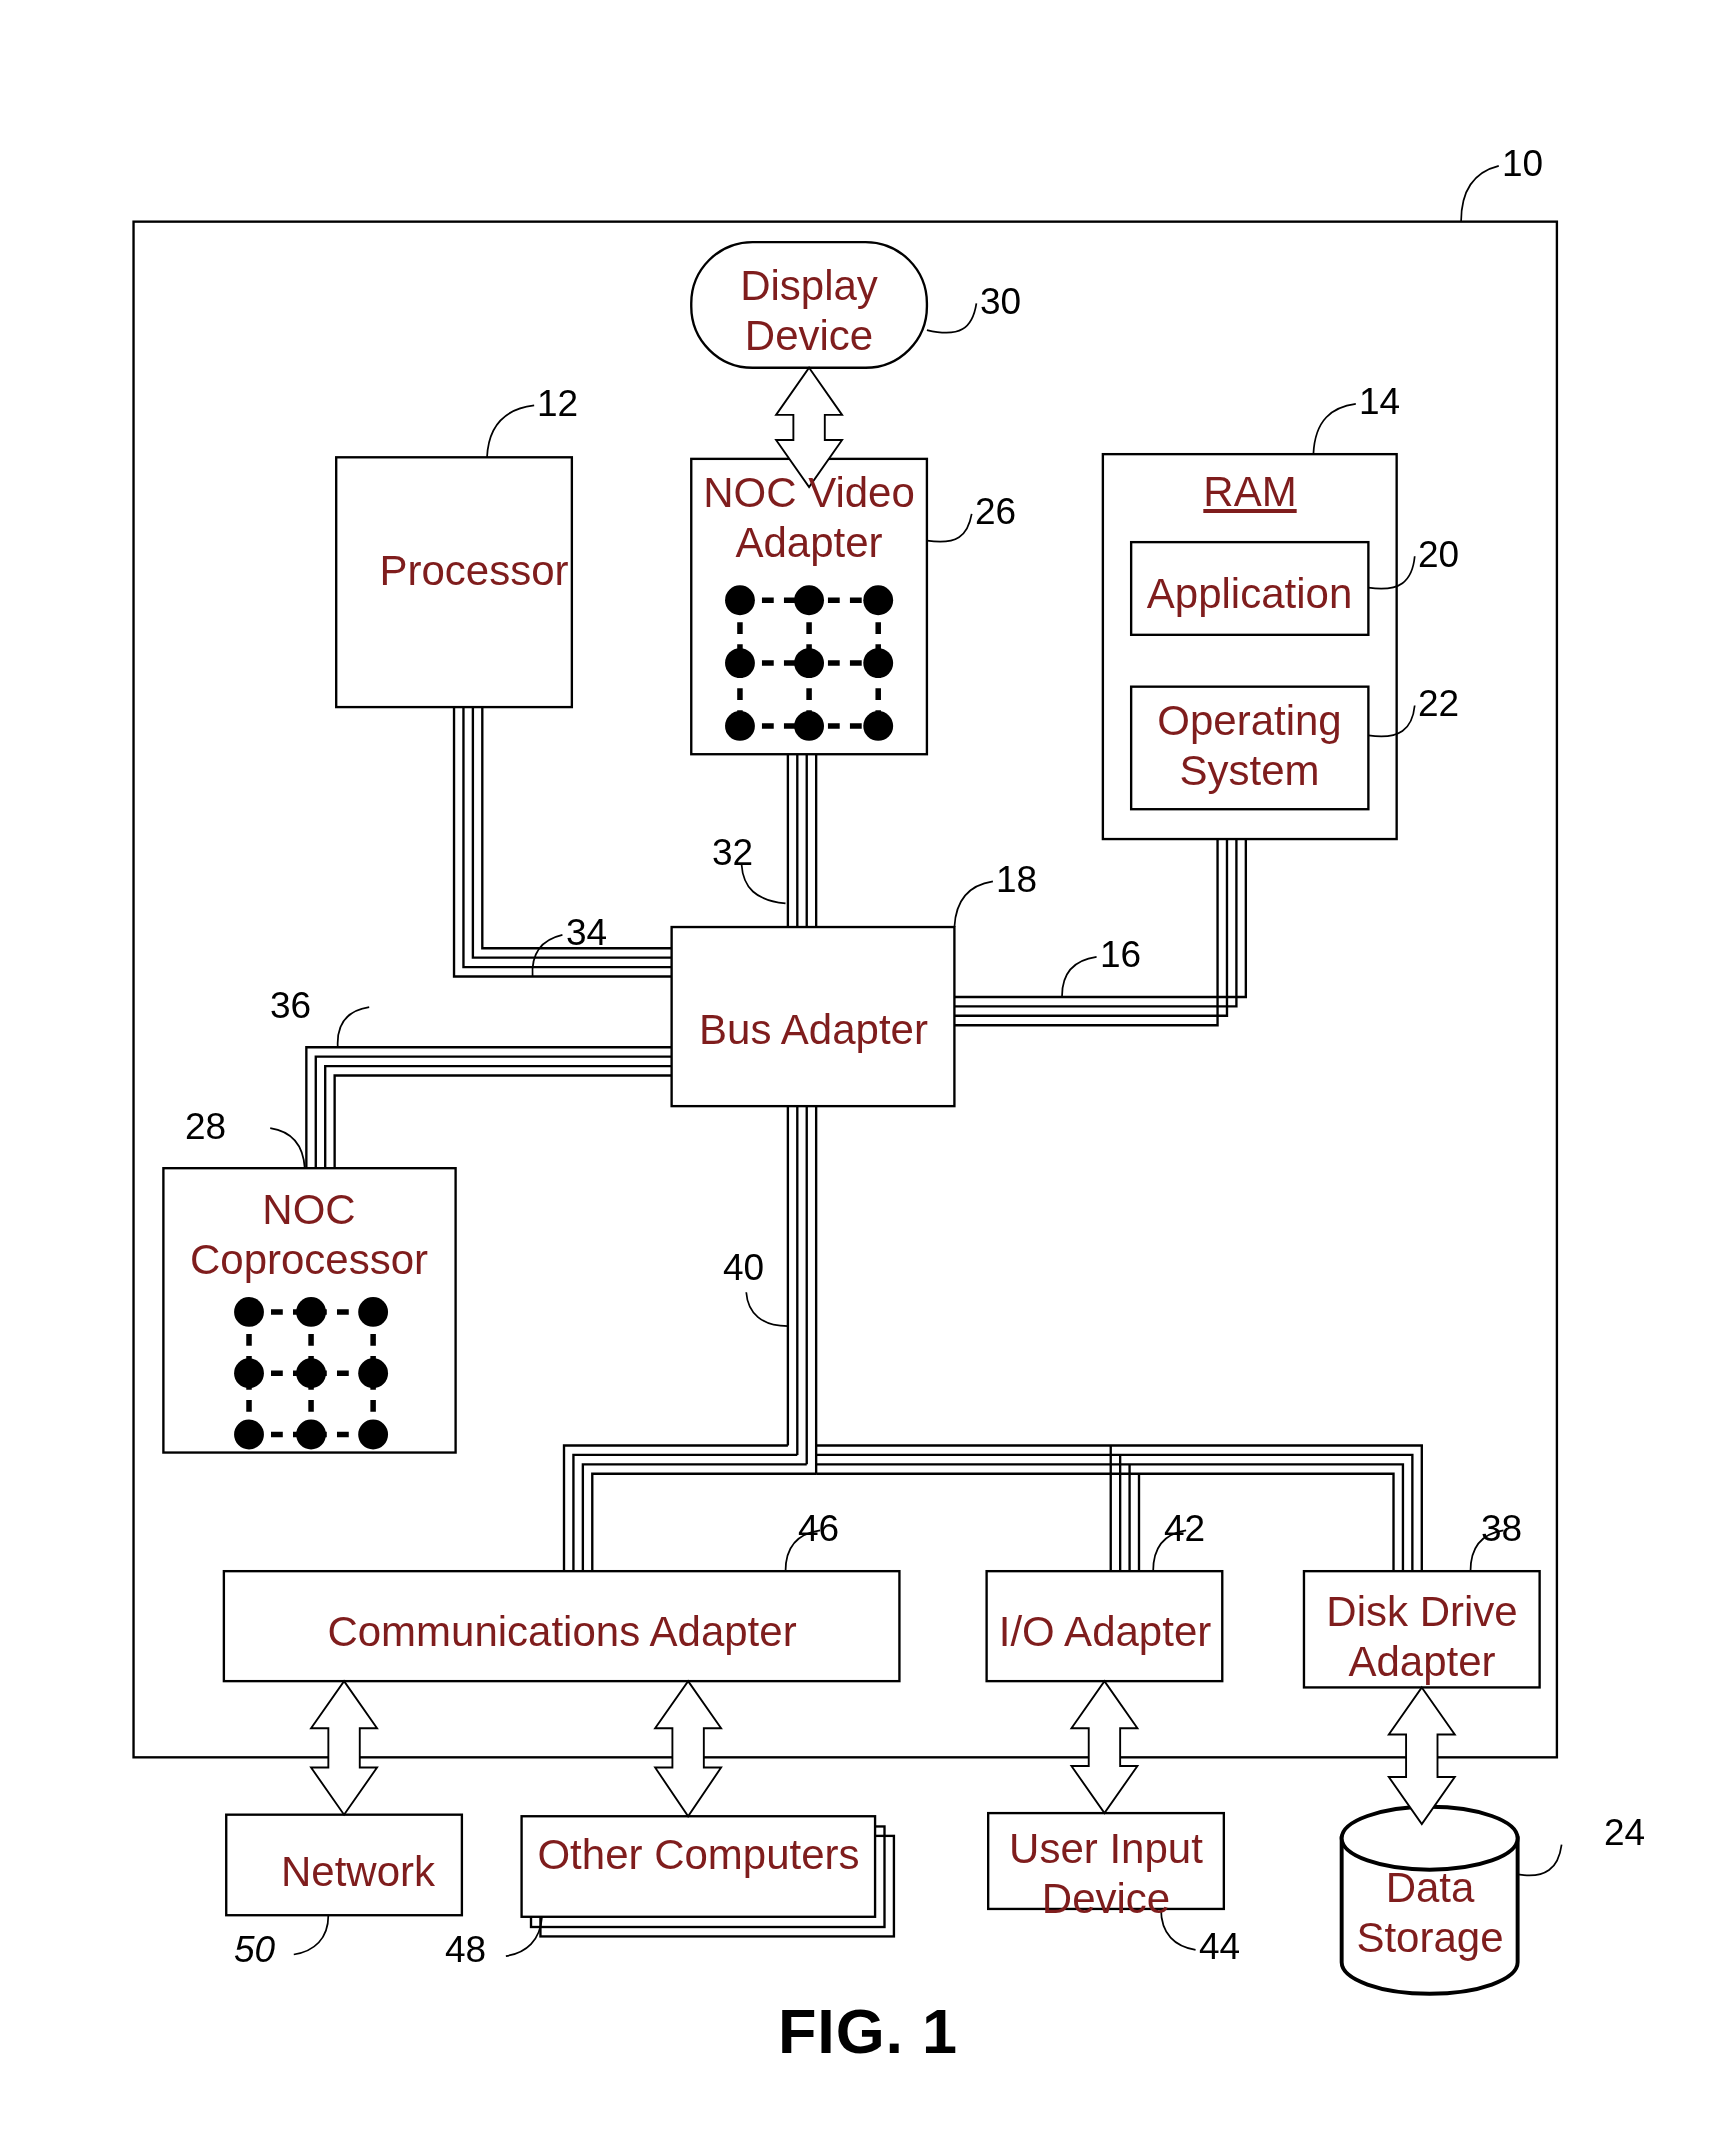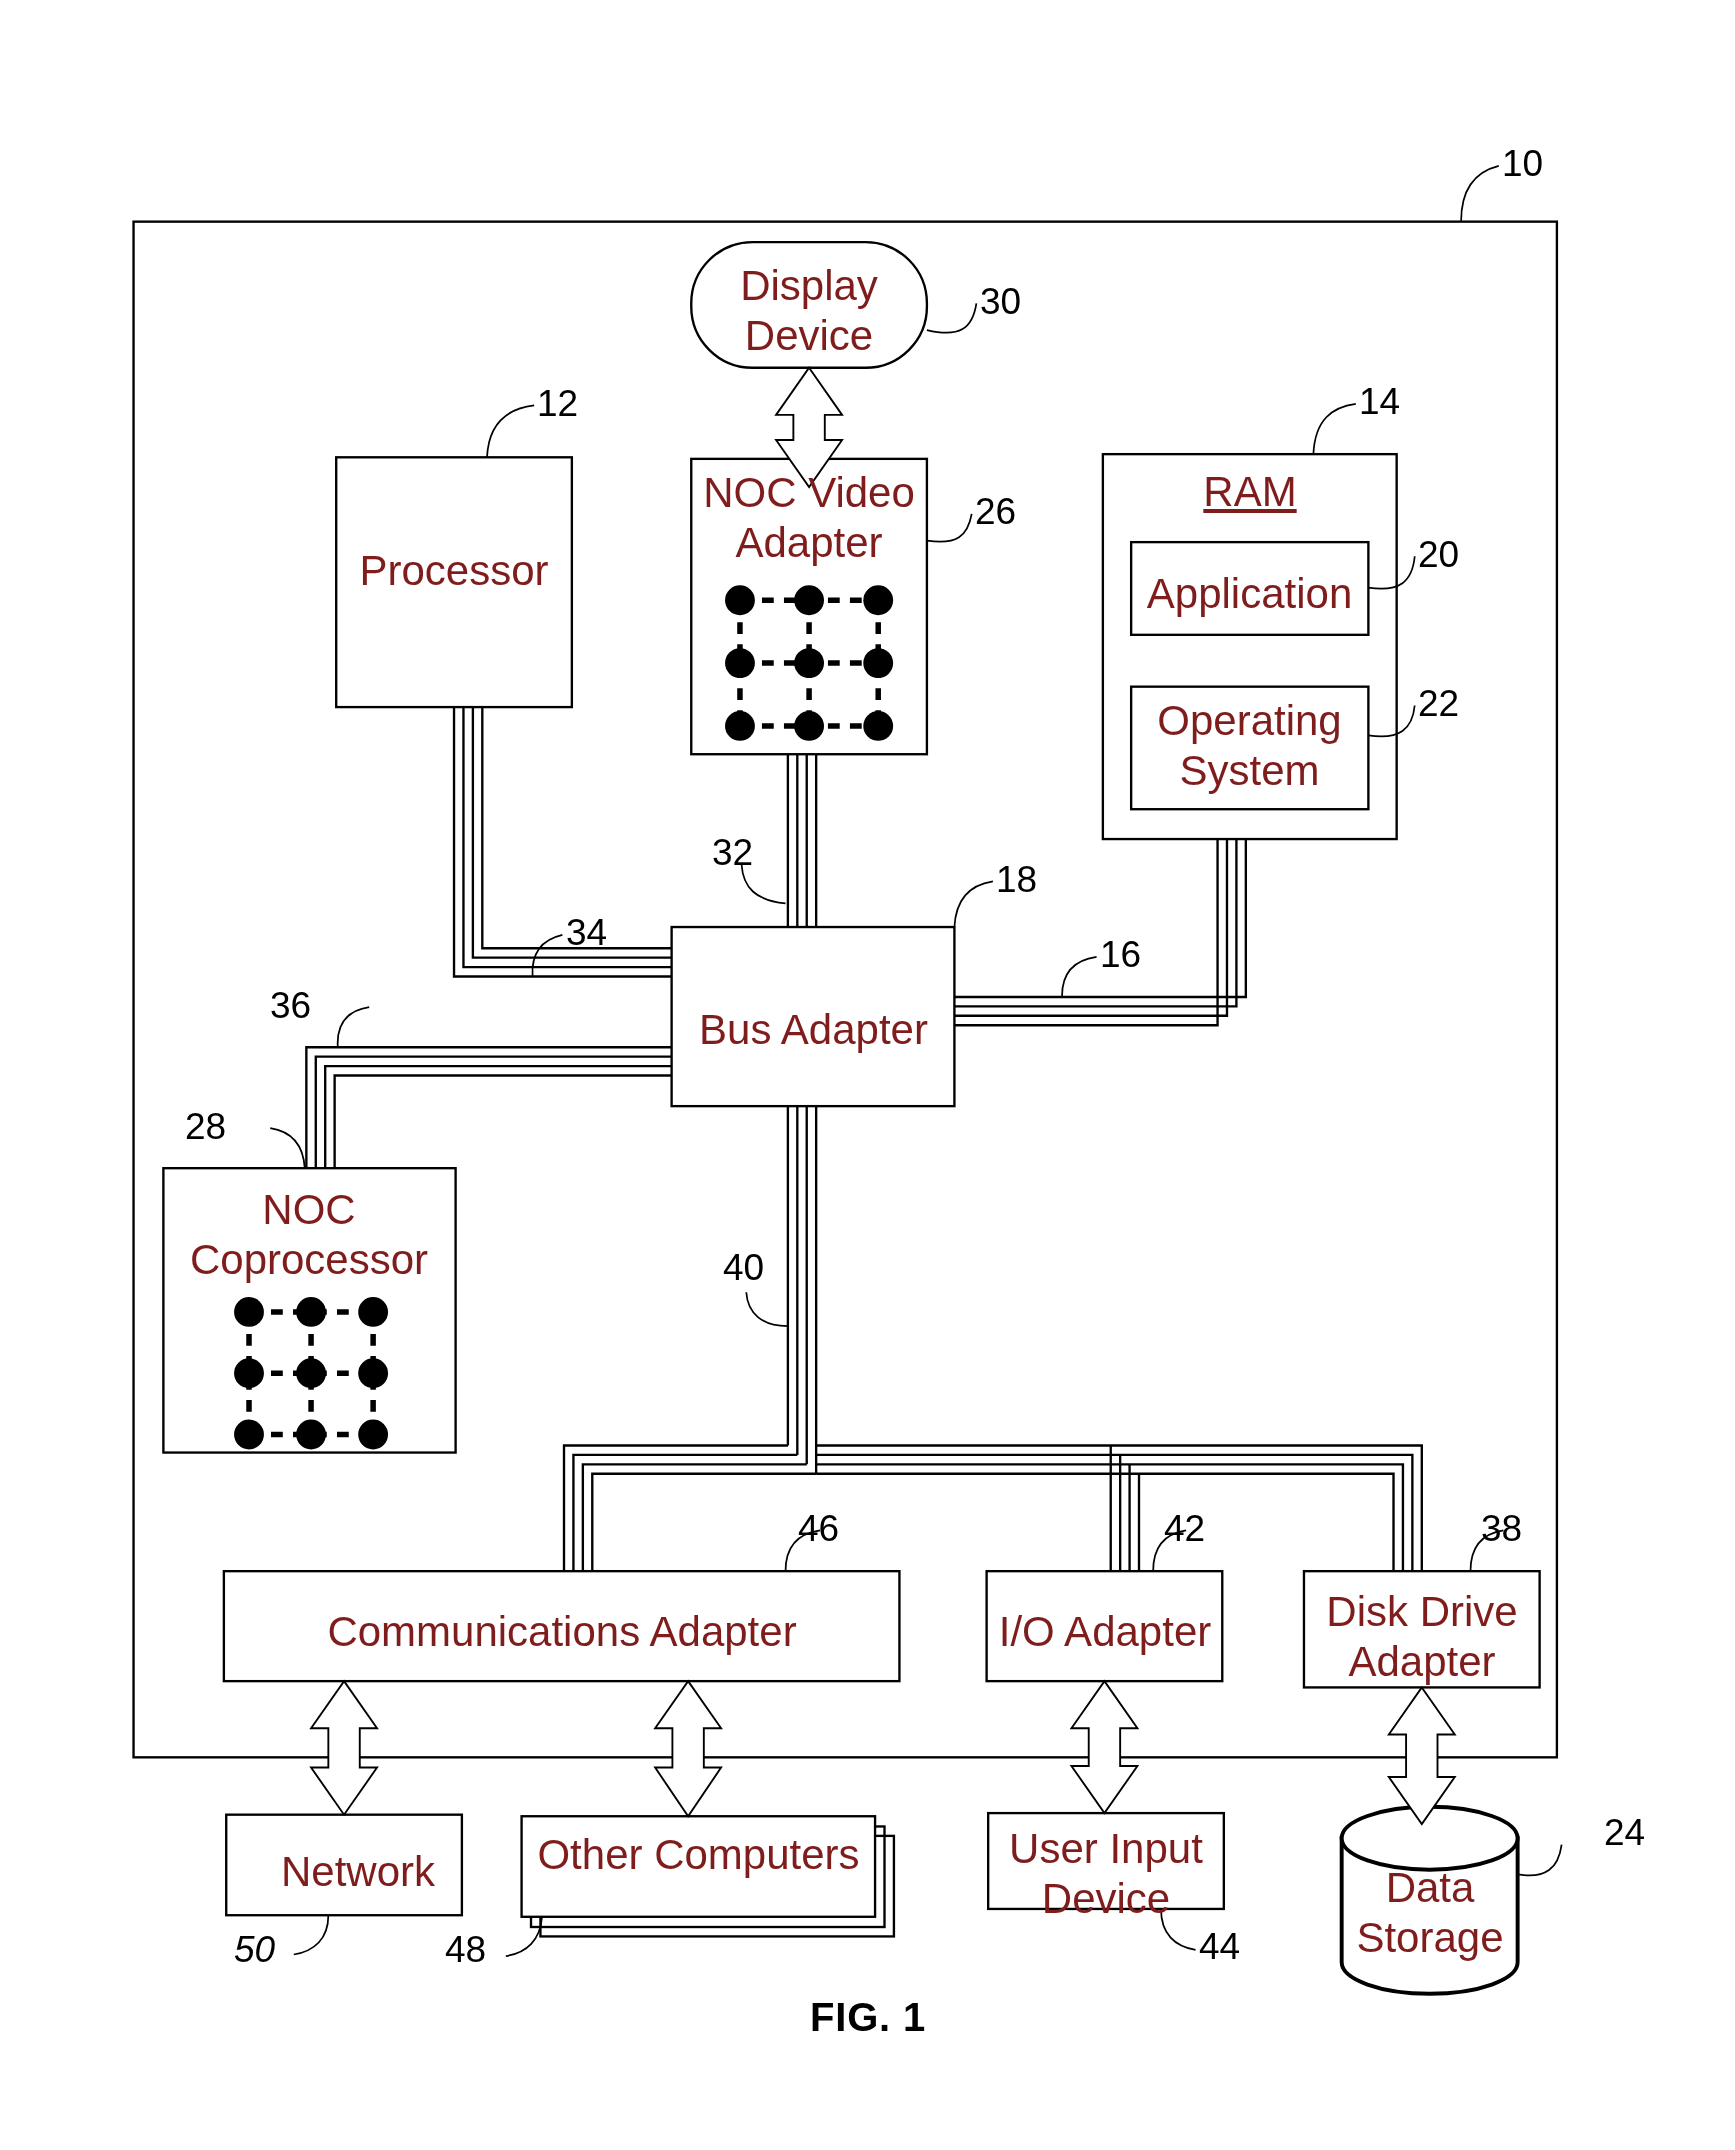--- a/index.html
+++ b/index.html
@@ -46,21 +46,21 @@
     position: absolute;
     font-family: "Liberation Sans", sans-serif;
     font-size: 37px;
     color: #000000;
     line-height: 1;
   }
   .figcap {
     position: absolute;
     font-family: "Liberation Sans", sans-serif;
     font-weight: bold;
-    font-size: 40px;
+    font-size: 63px;
     color: #000000;
     letter-spacing: 0.8px;
   }
 </style>
 </head>
 <body>
 
 <div id="page">
 
   <svg class="layer" viewBox="0 0 2210 2738">
@@ -216,21 +216,21 @@
     <path class="leader" d="M 1872 2000 C 1872 1968 1888 1952 1914 1948"></path>
     <path class="leader" d="M 418 2438 C 418 2468 400 2484 374 2488"></path>
     <path class="leader" d="M 690 2440 C 688 2470 670 2486 644 2490"></path>
     <path class="leader" d="M 1478 2430 C 1478 2462 1496 2478 1522 2482"></path>
     <path class="leader" d="M 1932 2386 C 1968 2392 1984 2378 1988 2348"></path>
   </svg>
 
   <div class="lbl" style="left:691px; top:261px; width:236px;">Display
 Device</div>
 
-  <div class="lbl" style="left:336px; top:546px; width:236px;">Processor</div>
+  <div class="lbl" style="left:336px; top:546px; width:236px;padding-left:20px;">Processor</div>
 
   <div class="lbl" style="left:691px; top:468px; width:236px;">NOC Video
 Adapter</div>
 
   <div class="lbl" style="left:1103px; top:467px; width:294px;text-decoration:underline;">RAM</div>
 
   <div class="lbl" style="left:1131px; top:569px; width:237px;">Application</div>
 
   <div class="lbl" style="left:1131px; top:696px; width:237px;">Operating
 System</div>

